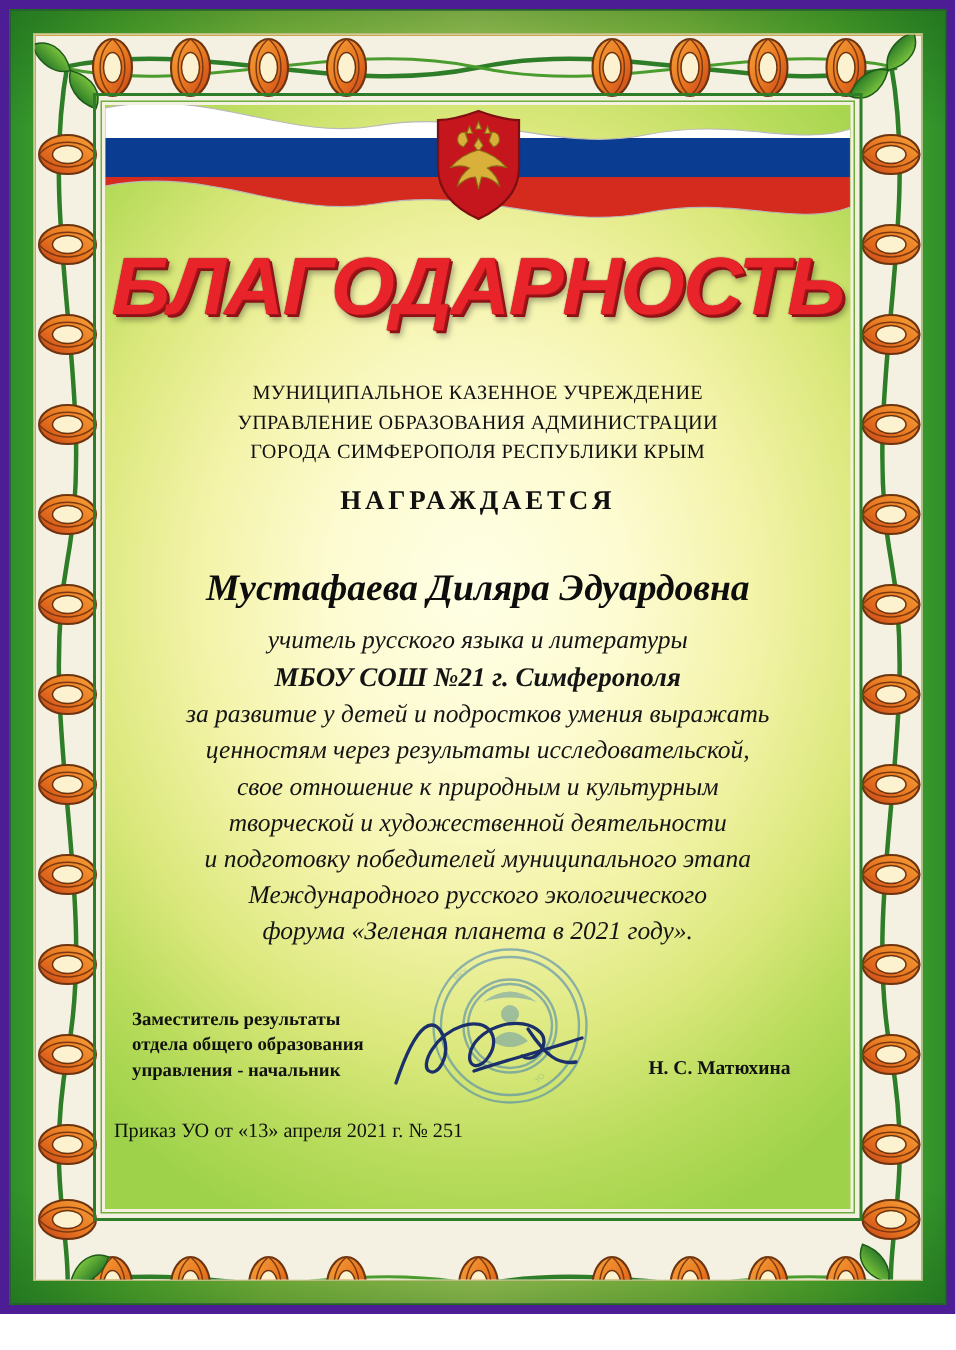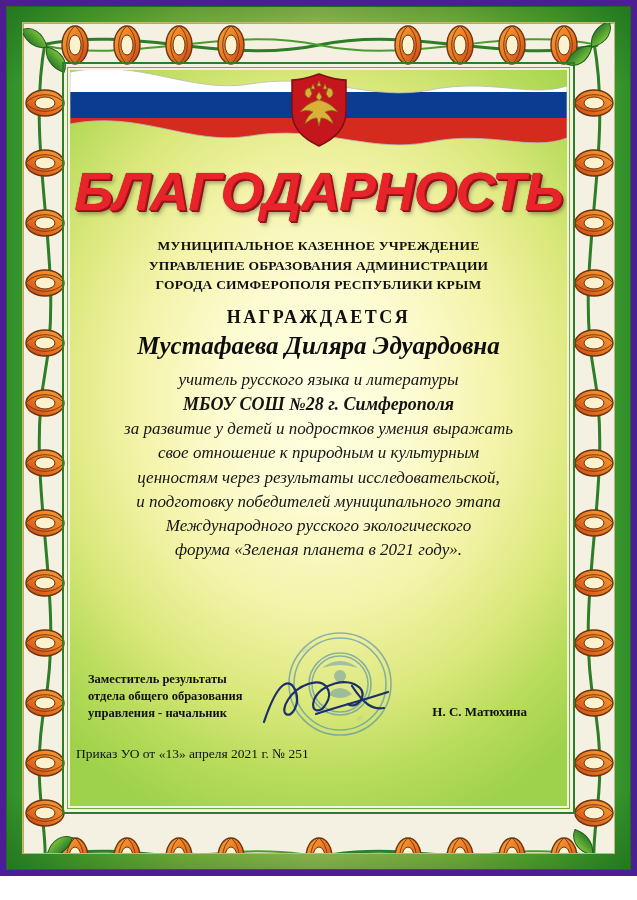--- a/index.html
+++ b/index.html
@@ -113,43 +113,43 @@
     text-shadow:
       0 0 1px #7d0f12,
       1px 1px 0 #a8171c,
       2px 2px 0 #8d1216,
       3px 4px 4px rgba(0,0,0,0.35);
     transform: scaleX(1.02);
     line-height: 1;
   }
 
   .org {
-    margin: 18px auto 0;
+    margin: 34px auto 0;
     width: 90%;
     font-family: "Liberation Serif", serif;
-    font-weight: bold;
+    font-weight: normal;
     font-size: 13.5px;
     letter-spacing: 0.2px;
     color: #111;
     line-height: 1.45;
     text-transform: uppercase;
   }
 
   .awarded {
     margin-top: 12px;
     font-family: "Liberation Serif", serif;
     font-weight: bold;
     font-size: 18px;
     letter-spacing: 2.5px;
     color: #111;
     text-transform: uppercase;
   }
 
   .recipient {
-    margin-top: 4px;
+    margin-top: 35px;
     font-family: "Liberation Serif", serif;
     font-style: italic;
     font-weight: bold;
     font-size: 25px;
     color: #0d0d0d;
   }
 
   .body-lines {
     margin: 8px auto 0;
     width: 92%;
@@ -373,24 +373,25 @@
         <div>УПРАВЛЕНИЕ ОБРАЗОВАНИЯ АДМИНИСТРАЦИИ</div>
         <div>ГОРОДА СИМФЕРОПОЛЯ РЕСПУБЛИКИ КРЫМ</div>
       </div>
 
       <div class="awarded">НАГРАЖДАЕТСЯ</div>
 
       <div class="recipient">Мустафаева Диляра Эдуардовна</div>
 
       <div class="body-lines">
         <div class="ln">учитель русского языка и литературы</div>
-        <div class="ln bold">МБОУ СОШ №28 г. Симферополя</div>
+        <div class="ln bold">МБОУ СОШ №21 г. Симферополя</div>
         <div class="ln">за развитие у детей и подростков умения выражать</div>
+        <div class="ln">ценностям через результаты исследовательской,</div>
         <div class="ln">свое отношение к природным и культурным</div>
-        <div class="ln">ценностям через результаты исследовательской,</div>
+        <div class="ln">творческой и художественной деятельности</div>
         <div class="ln">и подготовку победителей муниципального этапа</div>
         <div class="ln">Международного русского экологического</div>
         <div class="ln">форума «Зеленая планета в  2021 году».</div>
       </div>
 
       <div class="sign-block">
         <div class="sign-left">
           <div>Заместитель результаты</div>
           <div>отдела общего образования</div>
           <div>управления - начальник</div>

